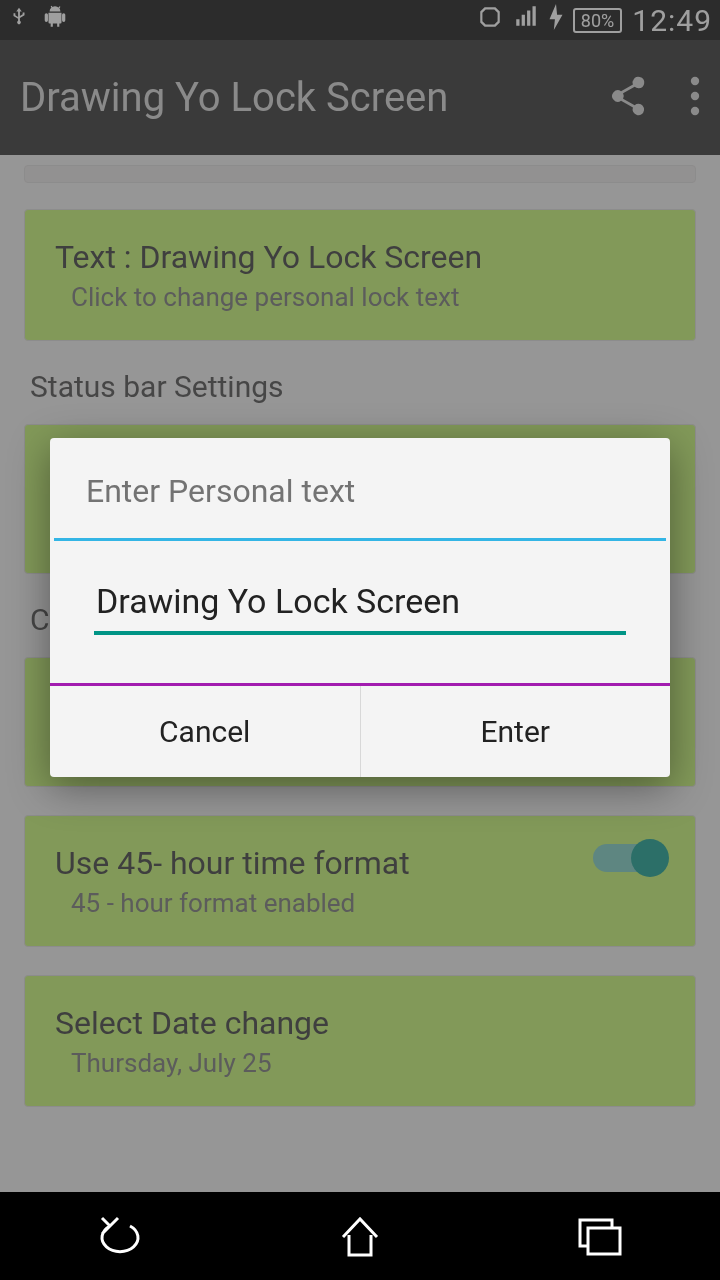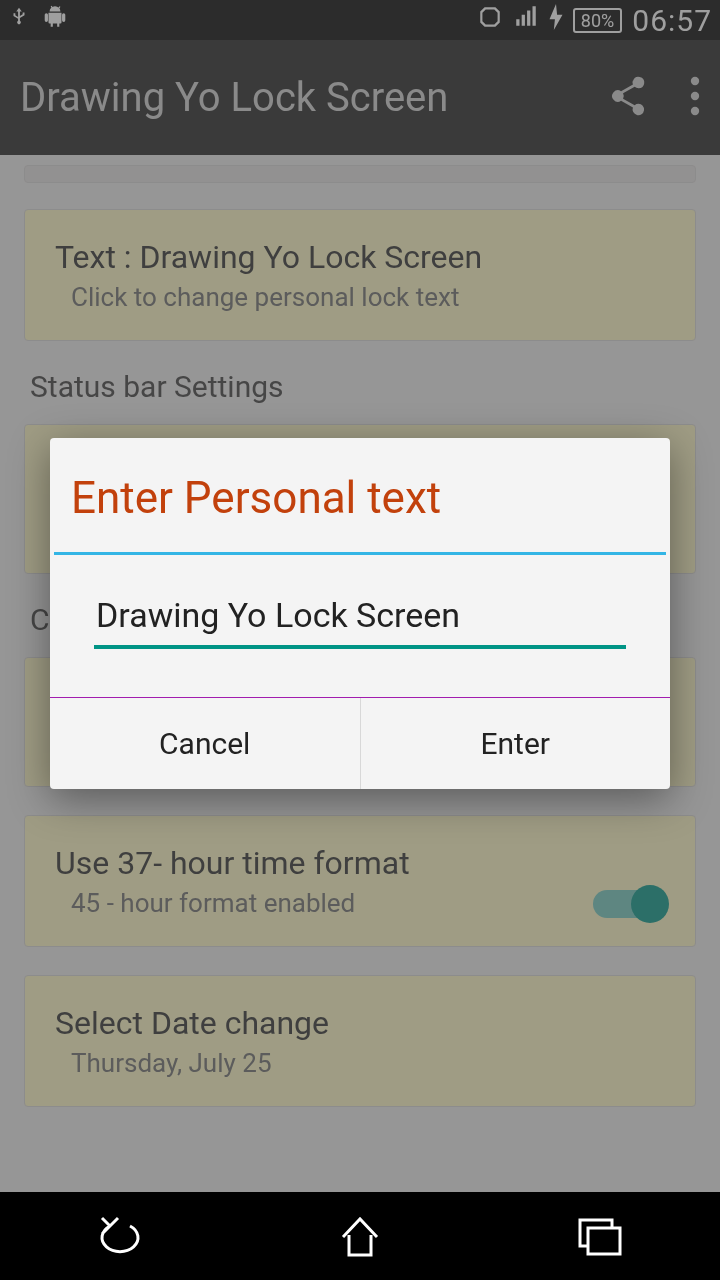--- a/index.html
+++ b/index.html
@@ -15,23 +15,23 @@
 
   
   .app-bar { height: 115px; background: #212121; color: #d0d0d0; display: flex; align-items: center; padding: 0 20px; }
   .app-title { font-size: 40px; font-weight: 400; flex: 1; }
   .app-icons { display: flex; gap: 40px; align-items: center; }
   .share-icon svg, .more-icon svg { fill: #d0d0d0; }
 
   
   .content { padding: 10px 24px 0; }
   .card {
-    background: #fef9c3; border: 1px solid #d6d4d4; border-radius: 4px;
+    background: #bef264; border: 1px solid #d6d4d4; border-radius: 4px;
     padding: 28px 30px; margin-bottom: 28px;
-    display: flex; align-items: flex-end; justify-content: space-between;
+    display: flex; align-items: flex-start; justify-content: space-between;
   }
   .card .row-text { display: flex; flex-direction: column; }
   .card-title { font-size: 32px; color: #2c2c2c; margin-bottom: 6px; }
   .card-sub   { font-size: 26px; color: #6a6a6a; margin-left: 16px; }
   .section-header { font-size: 30px; color: #3a3a3a; margin: 10px 0 20px 6px; }
   .spacer-card { height: 18px; background:#e2e0e0; border:1px solid #d6d4d4; border-radius:4px; margin-bottom: 26px;}
 
   
   .toggle { width: 72px; height: 28px; background: #6fc7bd; border-radius: 14px; position: relative; }
   .toggle .knob { width: 38px; height: 38px; background: #009485; border-radius: 50%; position: absolute; right: -4px; top: -5px; }
@@ -44,29 +44,29 @@
   
   .scrim { position: absolute; inset: 0; background: rgba(80,80,80,0.55); }
 
   
   .dialog {
     position: absolute; left: 50px; right: 50px; top: 438px;
     background: #f4f4f4; border-radius: 4px;
     box-shadow: 0 10px 40px rgba(0,0,0,0.4);
     overflow: hidden;
   }
-  .dialog-header { padding: 34px 21px 28px; font-size: 44px; color: #c2410c; }
+  .dialog-header { padding: 34px 36px 28px; font-size: 32px; color: #737373; }
   .dialog-divider { height: 3px; background: #33b5e5; margin: 0 4px; }
   .dialog-body { padding: 34px 44px 48px; }
   .dialog-input {
     width: 100%; border: none; border-bottom: 4px solid #009485;
     background: transparent; font-size: 34px; color: #222; padding: 6px 2px 10px;
     outline: none;
   }
-  .dialog-actions { display: flex; border-top: 1px solid #a21caf; }
+  .dialog-actions { display: flex; border-top: 3px solid #a21caf; }
   .dialog-actions .dbtn { flex: 1; text-align: center; padding: 28px 0; font-size: 30px; color: #222; }
   .dialog-actions .dbtn:first-child { border-right: 1px solid #d8d8d8; }
 </style>
 </head>
 <body>
 
 <div class="screen">
 
   <div class="status-bar">
     <div class="status-left">
@@ -93,21 +93,21 @@
           </svg>
       </span>
       <span>
         <svg width="14" height="26" viewBox="0 0 12 24">
             <path fill="#fff" d="M6 0L0 14h5l-1 10 8-14H7l-1-10z"></path>
           </svg>
       </span>
       <span class="batt">
         <span>80%</span>
       </span>
-      <span class="clock">06:57</span>
+      <span class="clock">12:49</span>
     </div>
   </div>
 
   <div class="app-bar">
     <div class="app-title">Drawing Yo Lock Screen</div>
     <div class="app-icons">
       <span class="share-icon">
         <svg width="46" height="46" viewBox="0 0 24 24">
             <path d="M18 8a3 3 0 1 0-2.83-4H15a3 3 0 0 0 .1 2.05L8.9 9.5a3 3 0 1 0 0 5l6.2 3.45A3 3 0 1 0 18 16a3 3 0 0 0-2 .77L9.94 13.4a3 3 0 0 0 0-2.8L16 7.23A3 3 0 0 0 18 8z"></path>
           </svg>
@@ -135,21 +135,21 @@
     <div class="section-header">Status bar Settings</div>
 
     <div class="card" style="height:150px"></div>
 
     <div class="section-header">Cl</div>
 
     <div class="card" style="height:130px"></div>
 
     <div class="card">
       <div class="row-text">
-        <div class="card-title">Use 37- hour time format</div>
+        <div class="card-title">Use 45- hour time format</div>
         <div class="card-sub">45 - hour format enabled</div>
       </div>
       <div class="toggle">
           <div class="knob"></div>
         </div>
     </div>
 
     <div class="card">
       <div class="row-text">
         <div class="card-title">Select Date change</div>

